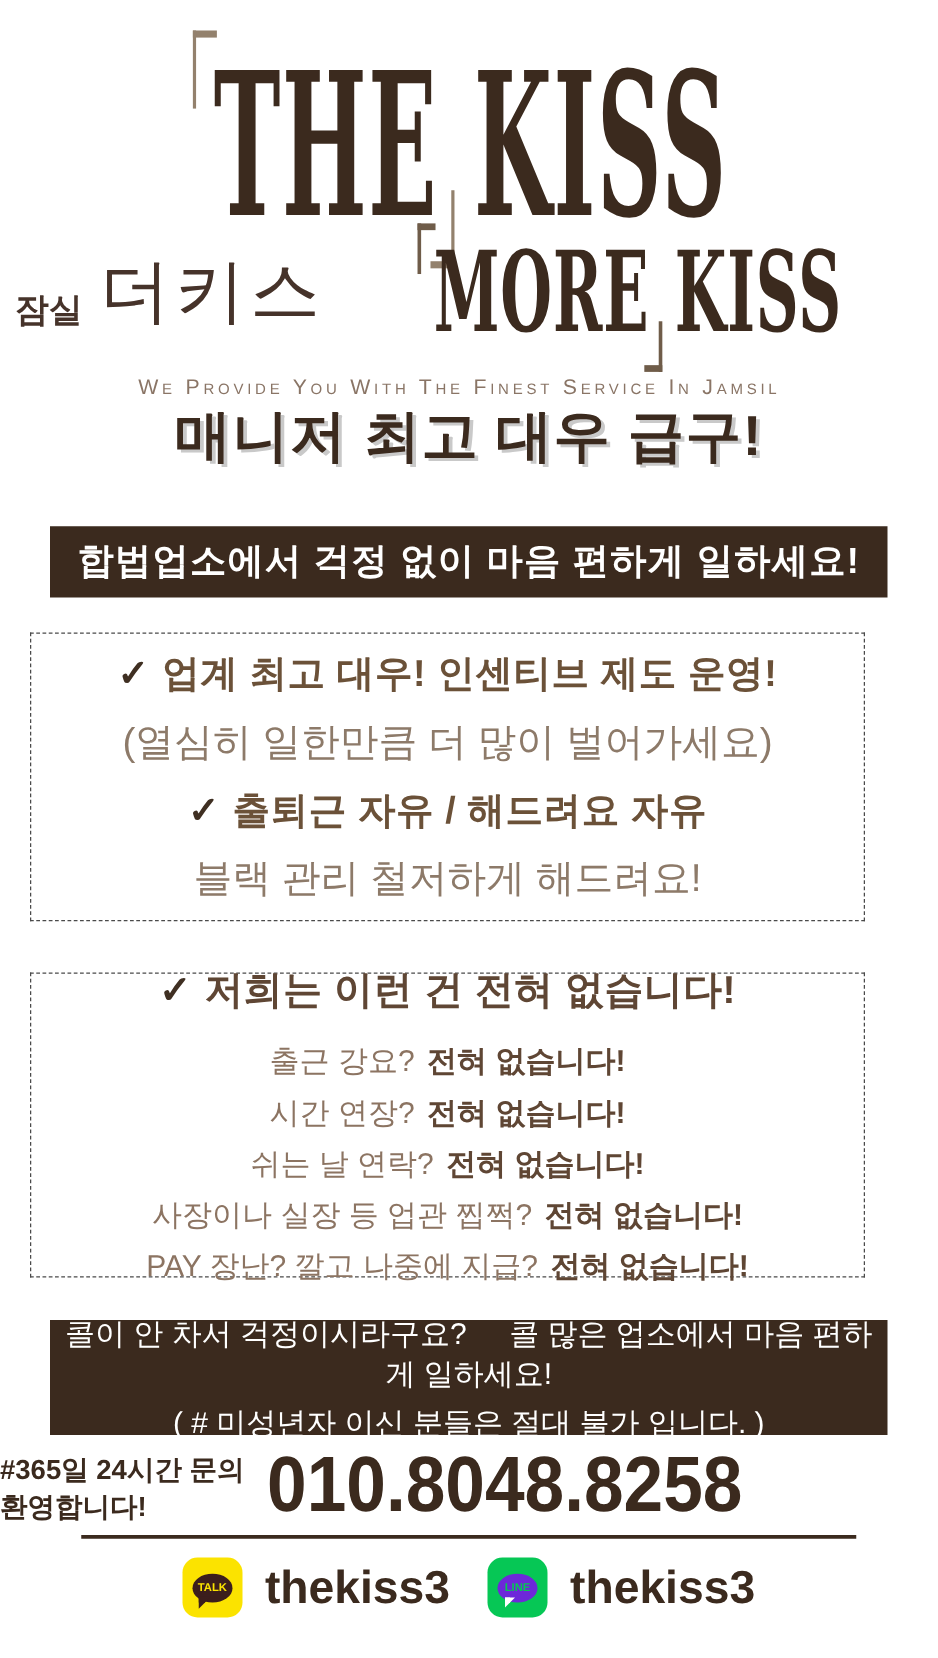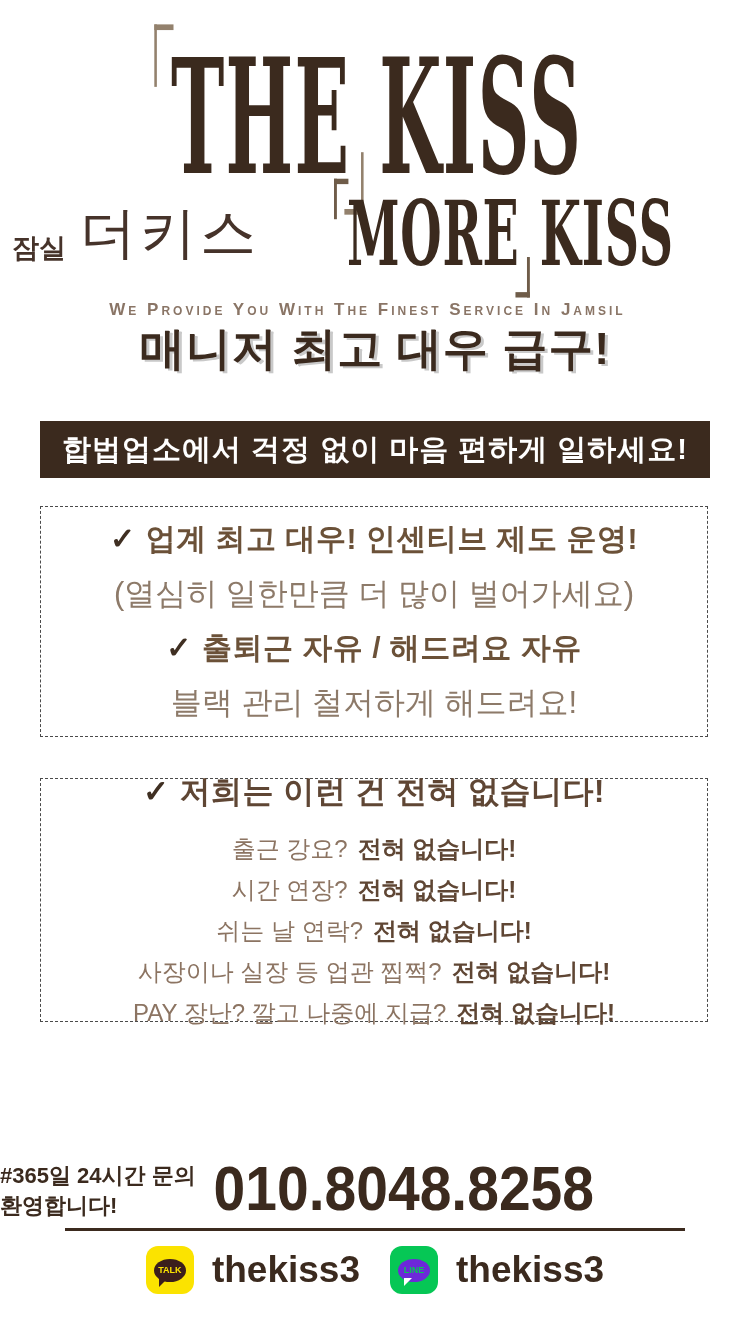--- a/index.html
+++ b/index.html
@@ -42,38 +42,38 @@
     margin-left:6px;
   }
   .logo-row2 .corner { width:20px; height:30px; }
   .logo-row2 .corner.tl { top:-8px; left:-14px; }
   .logo-row2 .corner.br { bottom:-14px; right:-10px; }
 
   
   .tagline {
     position:absolute; top:300px; left:0; width:735px; text-align:center;
     font-variant:small-caps; font-size:17px; letter-spacing:3px;
-    color:#8a7566; font-weight:700;
+    color:#8a7566; font-weight:400;
   }
   .headline {
     position:absolute; top:319px; left:0; width:750px; text-align:center;
     font-size:45px; font-weight:800; letter-spacing:1px; color:#3b2a1e;
     text-shadow:3px 2px 0 #c9c9c9;
   }
 
   
   .banner-top {
     position:absolute; top:421px; left:40px; width:670px; height:57px;
     background:#3b2a1e; color:#ffffff; text-align:center;
     font-size:29px; font-weight:800; line-height:57px; letter-spacing:1px;
   }
 
   
   .dash-box {
-    position:absolute; left:40px; width:668px;
+    position:absolute; left:24px; width:668px;
     border:1px dashed #4a4a4a; background:#ffffff;
     display:flex; flex-direction:column; align-items:center; justify-content:center;
     text-align:center;
   }
   .box1 { top:506px; height:231px; gap:13px; }
   .box2 { top:778px; height:244px; gap:9px; }
 
   .check-line { font-size:30px; font-weight:800; color:#6b5138; letter-spacing:0.5px; }
   .check-glyph { color:#3f2f22; font-weight:600; margin-right:10px; }
   .sub-line { font-size:31px; font-weight:400; color:#8d7a69; }
@@ -200,20 +200,26 @@
       <span class="policy-q">쉬는 날 연락?</span><span class="policy-a">전혀 없습니다!</span>
     </div>
     <div class="policy-row">
       <span class="policy-q">사장이나 실장 등 업관 찝쩍?</span><span class="policy-a">전혀 없습니다!</span>
     </div>
     <div class="policy-row">
       <span class="policy-q">PAY 장난? 깔고 나중에 지급?</span><span class="policy-a">전혀 없습니다!</span>
     </div>
   </div>
 
+  <div class="banner-bottom">
+    <div class="l1">
+      <span>콜이 안 차서 걱정이시라구요?</span><span class="gap"></span><span>콜 많은 업소에서 마음 편하게 일하세요!</span>
+    </div>
+    <div class="l2">( # 미성년자 이신 분들은 절대 불가 입니다. )</div>
+  </div>
 
   <div class="contact-row">
     <span class="contact-label">#365일 24시간 문의환영합니다!</span>
     <span class="phone-number">010.8048.8258</span>
   </div>
   <div class="divider"></div>
 
   <div class="social-row">
     <div class="social-item">
       <div class="app-icon kakao-icon">

